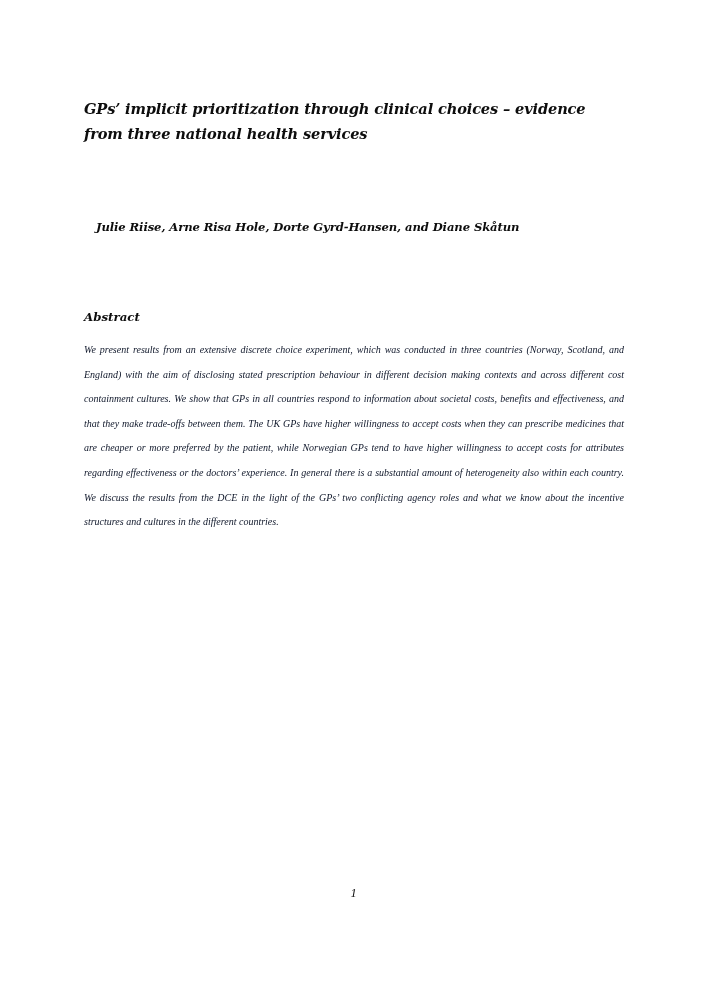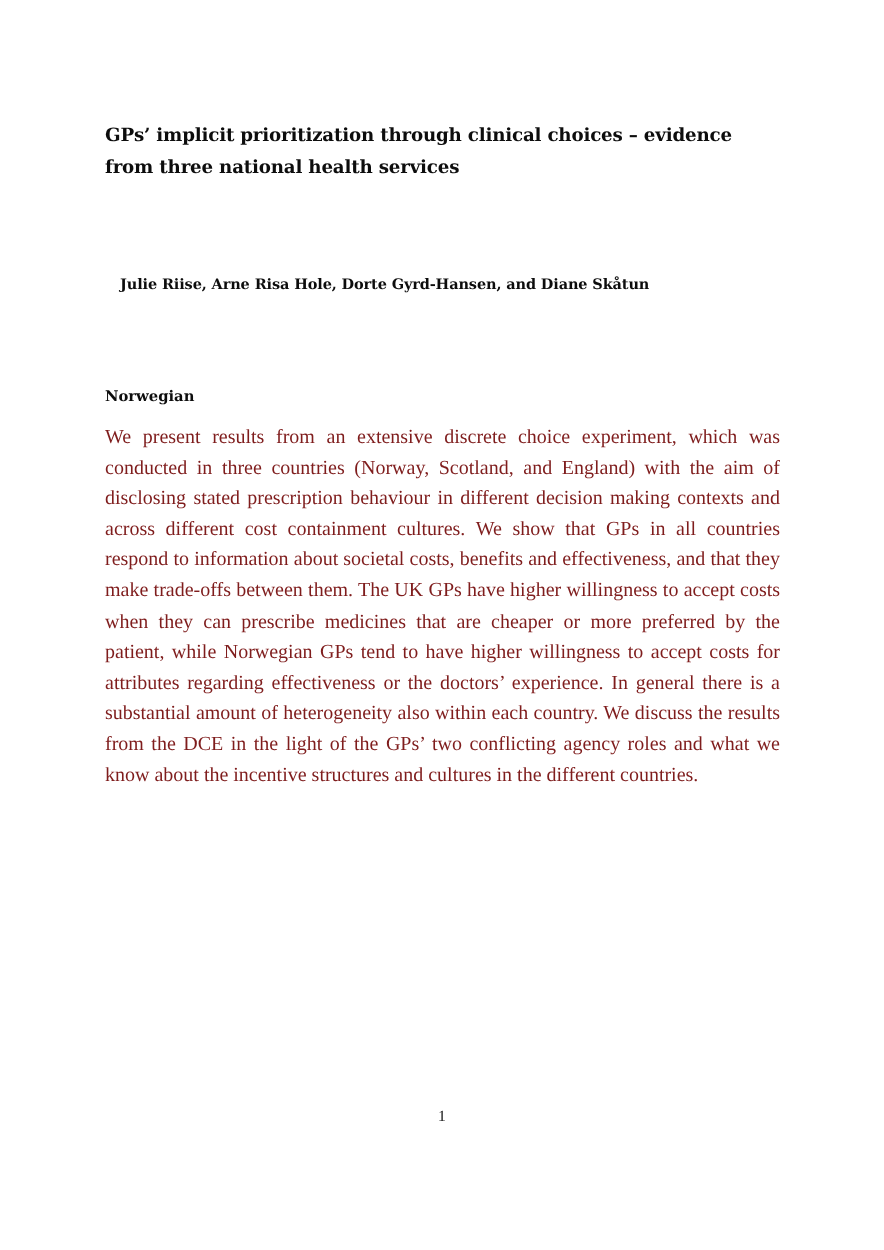--- a/index.html
+++ b/index.html
@@ -15,20 +15,21 @@
     position: relative;
     overflow: hidden;
   }
   .page {
     position: absolute;
     left: 0;
     top: 0;
     width: 707px;
     height: 1000px;
     background: #ffffff;
+    font-style: italic;
   }
   .content {
     position: absolute;
     left: 84px;
     top: 96px;
     width: 540px;
   }
   .doc-title {
     font-family: "DejaVu Serif", serif;
     font-weight: bold;
@@ -59,42 +60,42 @@
     top: 214px;
     left: 0;
     color: #0d0d0d;
   }
   .abstract-body {
     position: absolute;
     top: 242px;
     left: 0;
     width: 540px;
     font-family: "Liberation Serif", serif;
-    font-size: 16px;
+    font-size: 10px;
     line-height: 24.6px;
     text-align: justify;
     text-justify: inter-word;
     margin: 0;
-    color: #7f1d1d;
+    color: #0f172a;
   }
   .page-number {
     position: absolute;
     top: 886px;
     left: 0;
     width: 707px;
     text-align: center;
     font-family: "Liberation Serif", serif;
     font-size: 12.4px;
     color: #111111;
   }
 </style>
 </head>
 <body>
 
 <div class="page">
   <div class="content">
     <h1 class="doc-title">GPs’ implicit prioritization through clinical choices – evidence from three national health services</h1>
     <p class="authors">Julie Riise, Arne Risa Hole, Dorte Gyrd-Hansen, and Diane Skåtun</p>
-    <h2 class="abstract-heading">Norwegian</h2>
+    <h2 class="abstract-heading">Abstract</h2>
     <p class="abstract-body">We present results from an extensive discrete choice experiment, which was conducted in three countries (Norway, Scotland, and England) with the aim of disclosing stated prescription behaviour in different decision making contexts and across different cost containment cultures. We show that GPs in all countries respond to information about societal costs, benefits and effectiveness, and that they make trade-offs between them. The UK GPs have higher willingness to accept costs when they can prescribe medicines that are cheaper or more preferred by the patient, while Norwegian GPs tend to have higher willingness to accept costs for attributes regarding effectiveness or the doctors’ experience. In general there is a substantial amount of heterogeneity also within each country. We discuss the results from the DCE in the light of the GPs’ two conflicting agency roles and what we know about the incentive structures and cultures in the different countries.</p>
   </div>
   <div class="page-number">1</div>
 </div>
 
 </body></html>

